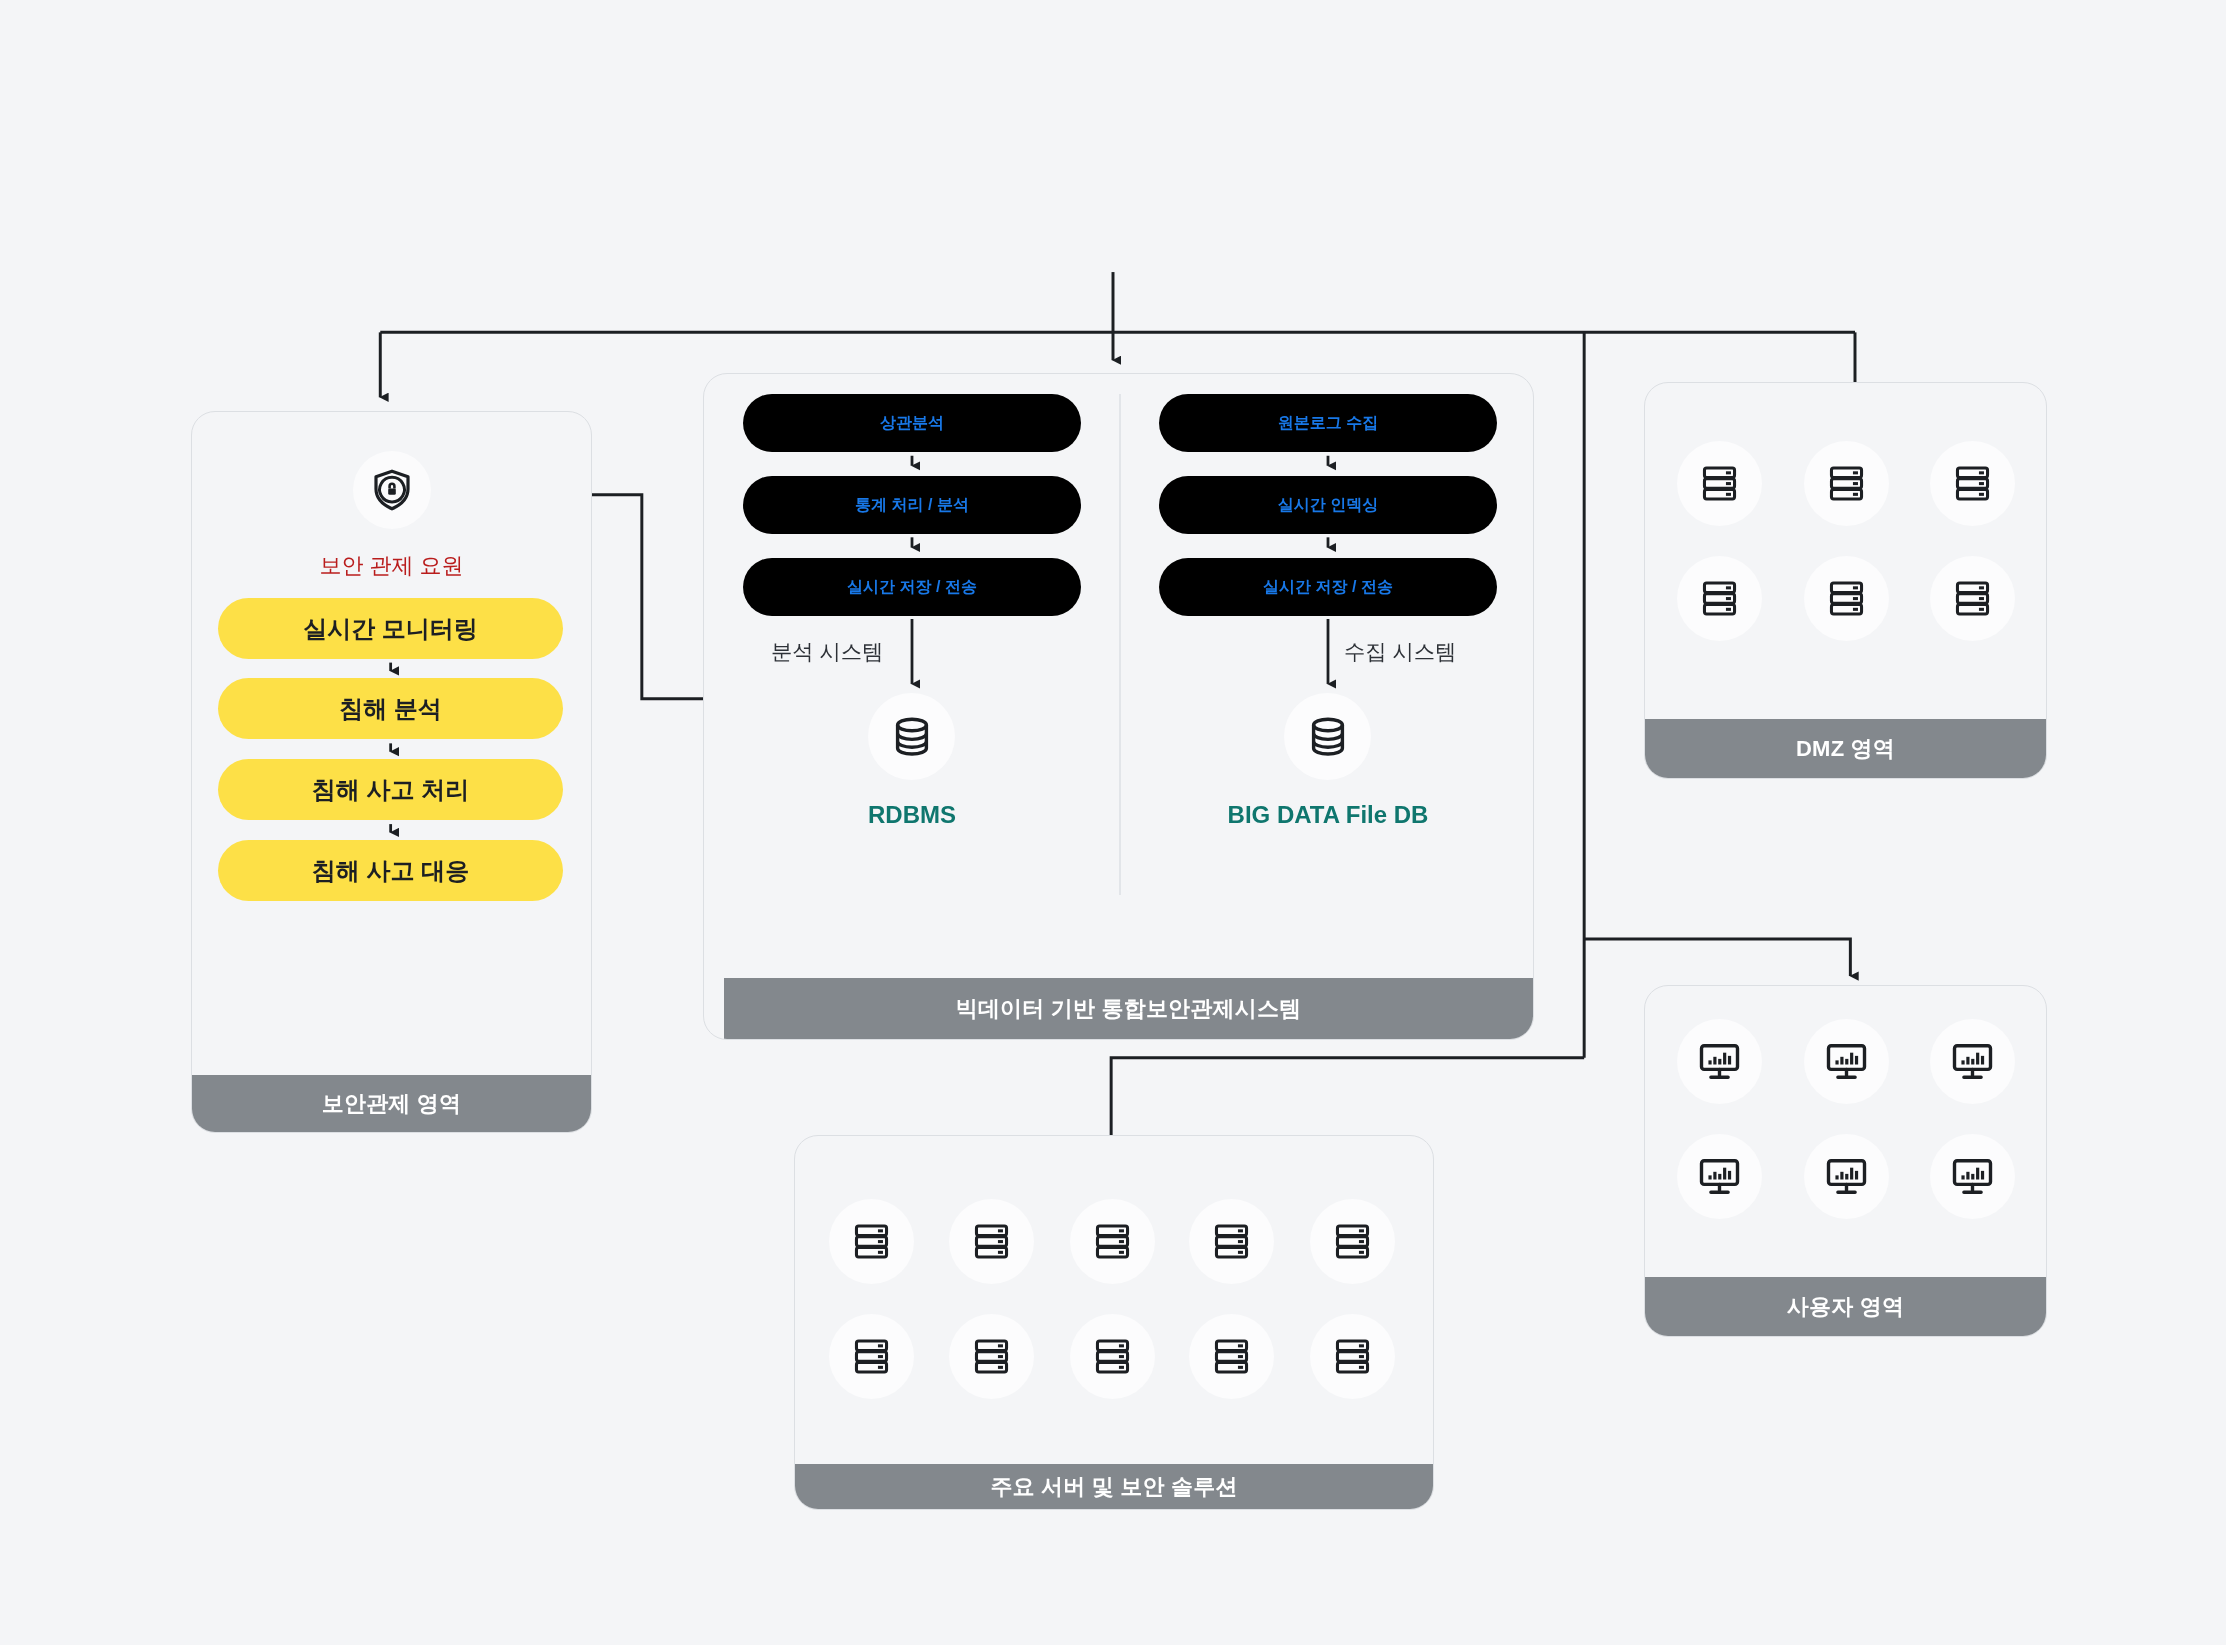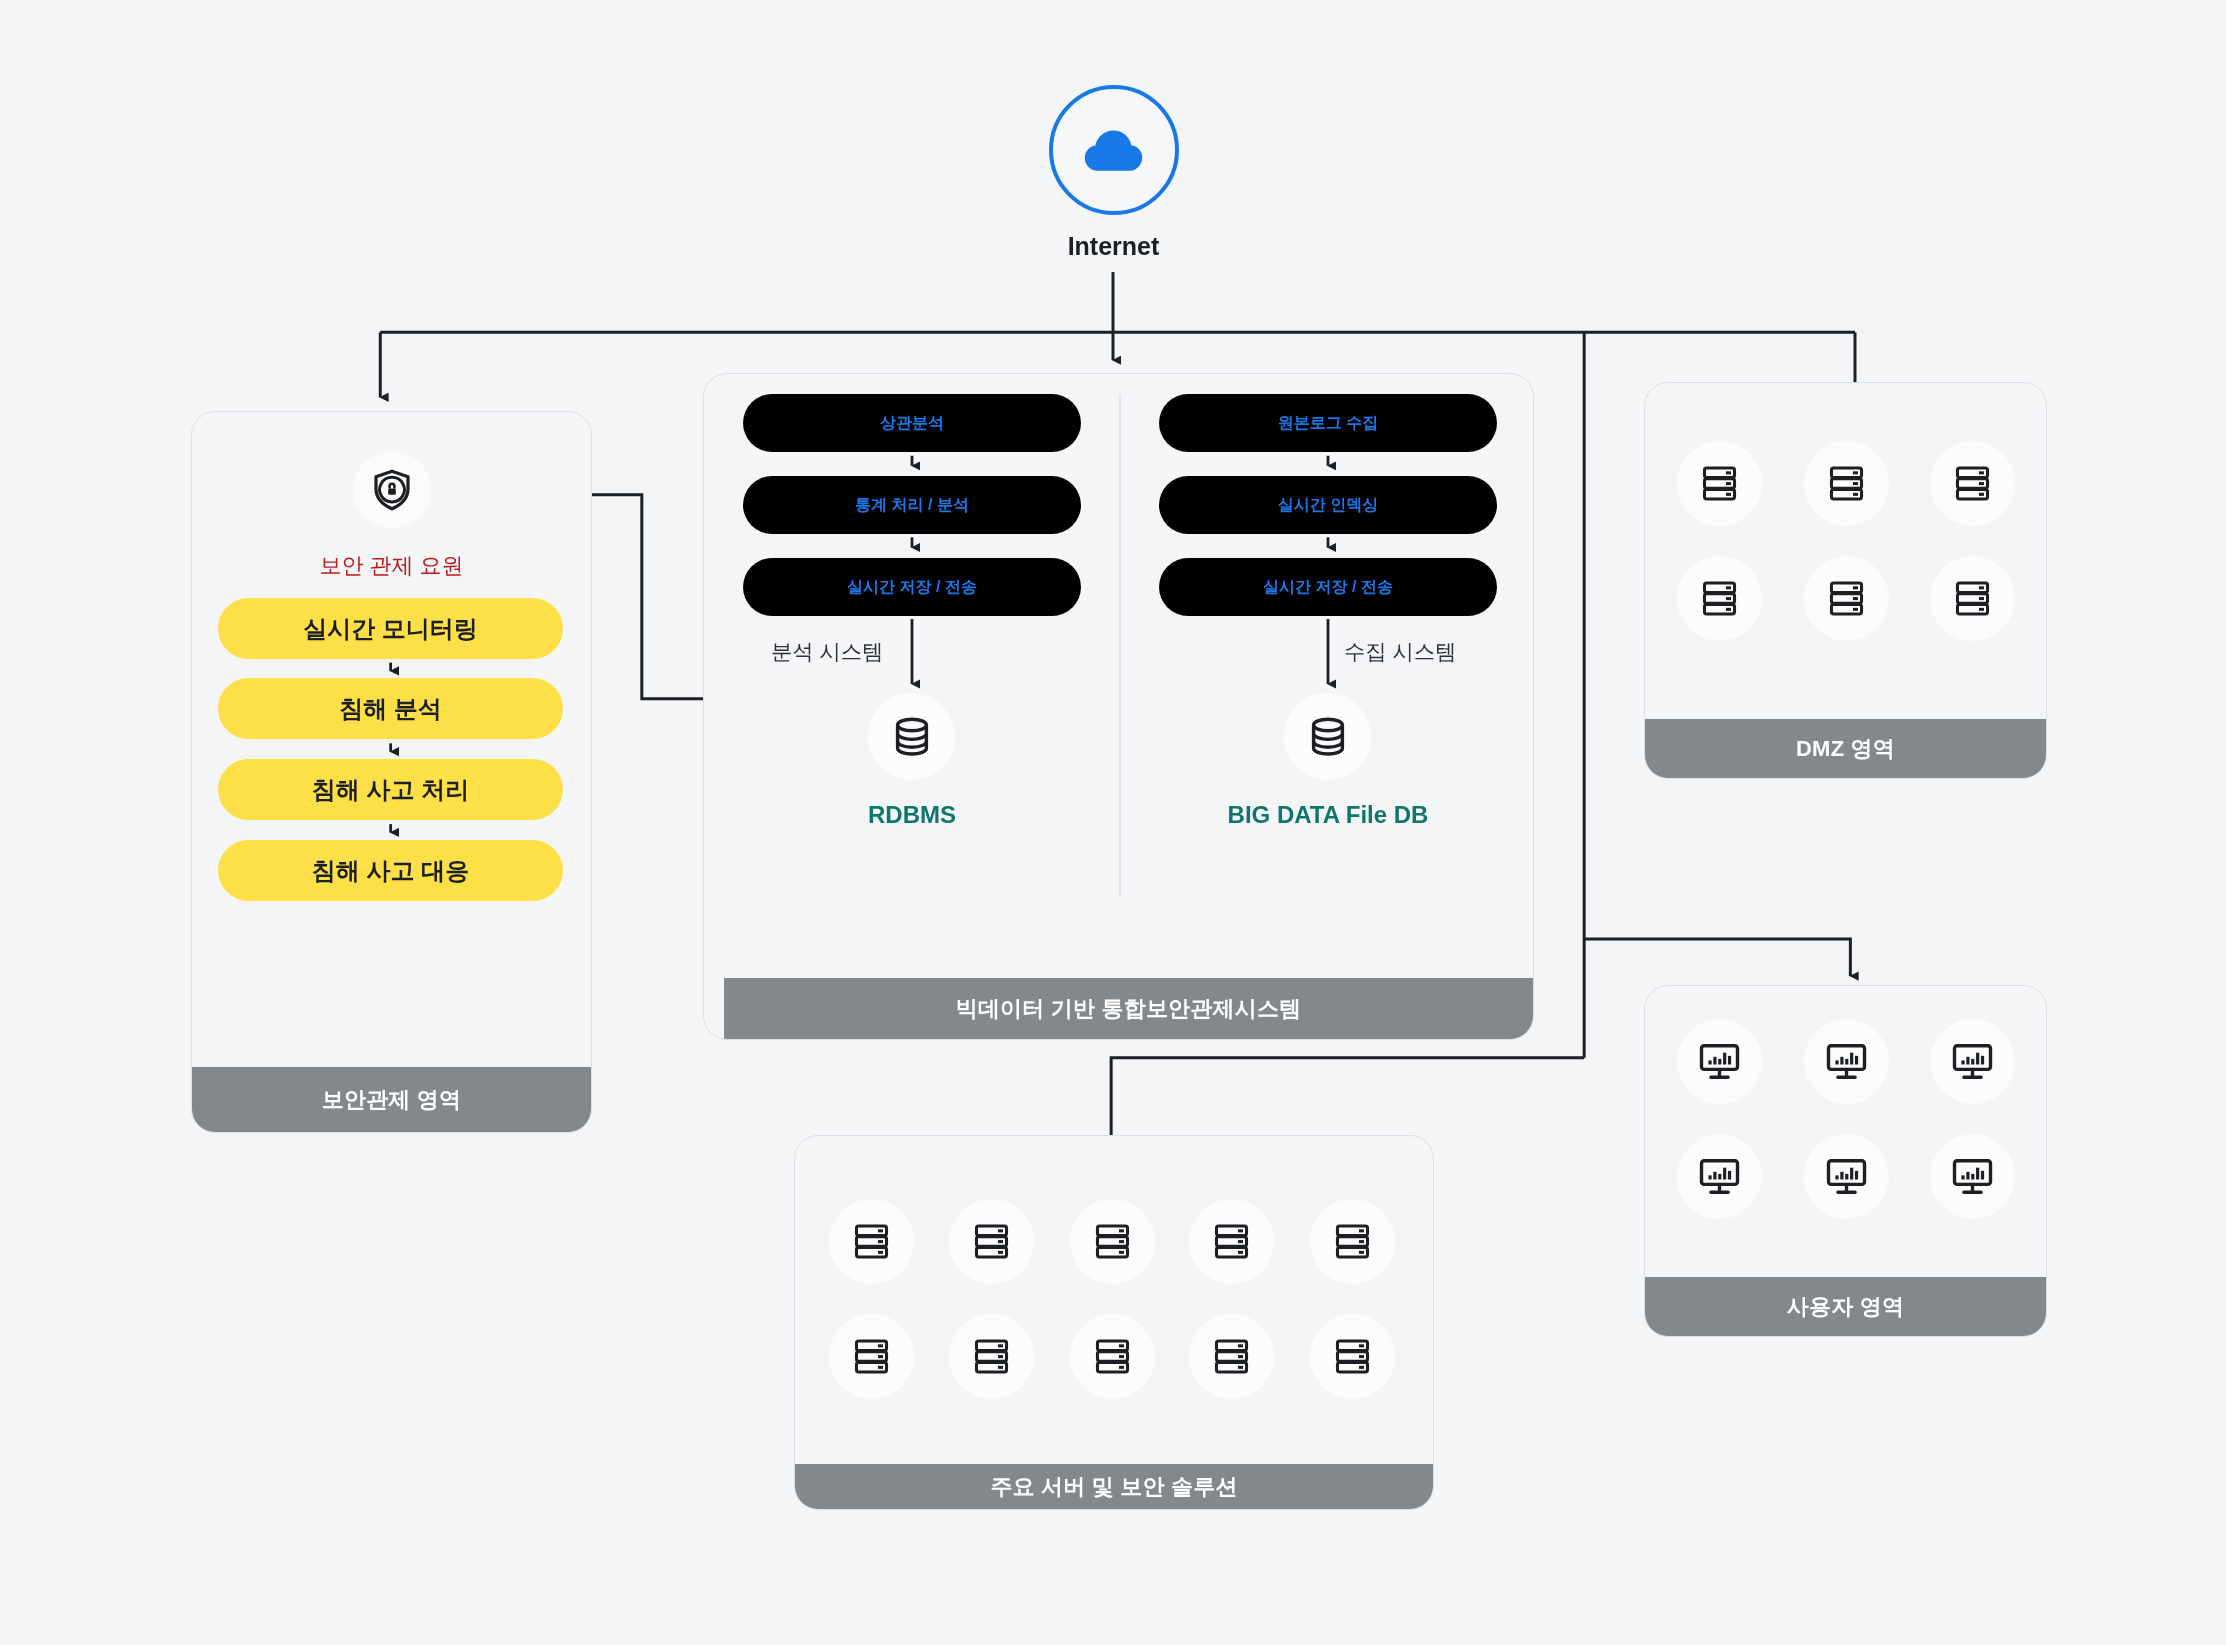--- a/index.html
+++ b/index.html
@@ -29,21 +29,21 @@
   .zone > .body { position: relative; width: 100%; }
   .zone > .foot {
     background: #83888d; color: #ffffff;
     font-size: 22px; font-weight: 700; letter-spacing: 0.2px;
     display: flex; align-items: center; justify-content: center;
     position: absolute; left: 0; right: 0; bottom: 0;
   }
 
   
   #soc { left: 191px; top: 411px; width: 401px; height: 722px; }
-  #soc .foot { height: 65px; }
+  #soc .foot { height: 57px; }
   #soc .shield-wrap { position: absolute; left: 50%; top: 39px; transform: translateX(-50%);
                       width: 78px; height: 78px; border-radius: 50%; background: #fbfbfc;
                       display: flex; align-items: center; justify-content: center; }
   #soc .role { position: absolute; left: 0; right: 0; top: 139px; text-align: center;
                font-size: 22px; color: #b91c1c; }
   .soc-step {
     position: absolute; left: 26px; width: 345px; height: 61px;
     background: #fde047; border-radius: 31px;
     display: flex; align-items: center; justify-content: center;
     font-size: 24px; font-weight: 700; color: #1c1f23;
@@ -123,29 +123,20 @@
       <path d="M939,1268 L939,1316" marker-end="url(#ah)"></path>
       <path d="M1068,1268 L1068,1316" marker-end="url(#ah)"></path>
       <path d="M1198,1268 L1198,1316" marker-end="url(#ah)"></path>
       <path d="M1327,1268 L1327,1316" marker-end="url(#ah)"></path>
       <path d="M1457,1268 L1457,1316" marker-end="url(#ah)"></path>
 
       <path d="M467,533 L692,533 L692,753 L788,753" marker-end="url(#ahr)"></path>
     </g>
   </svg>
 
-  <div id="internet">
-    <div class="ring">
-      <svg class="ico" width="69" height="69" viewBox="0 0 24 24">
-        <path fill="#1878e8" d="M6.4,19C4,19 2,17 2,14.6c0-2.2,1.6-4,3.7-4.3C6.2,7.3,8.8,5,12,5
-          c3.1,0,5.7,2.2,6.2,5.2c2.1,0.2,3.8,2,3.8,4.2c0,2.4-1.9,4.6-4.3,4.6H6.4z"></path>
-      </svg>
-    </div>
-    <div class="cap">Internet</div>
-  </div>
 
   <div class="zone" id="soc">
     <div class="body">
       <div class="shield-wrap">
         <svg class="ico" width="48" height="48" viewBox="0 0 24 24">
           <path fill="none" stroke="#1c1f23" stroke-width="1.6" stroke-linejoin="round" d="M12,2.6 L20,5.4 v6.1c0,4.3-3.3,7.8-8,9.9c-4.7-2.1-8-5.6-8-9.9V5.4L12,2.6z"></path>
           <path fill="none" stroke="#1c1f23" stroke-width="1.5" d="M12,5.6 a6.2,6.2 0 1,0 0.01,0z"></path>
           <rect x="10.1" y="11.2" width="3.8" height="3.2" rx="0.7" fill="#1c1f23"></rect>
           <path fill="none" stroke="#1c1f23" stroke-width="1.3" d="M10.8,11.2v-1.1a1.2,1.2 0 0,1 2.4,0v1.1"></path>
         </svg>

